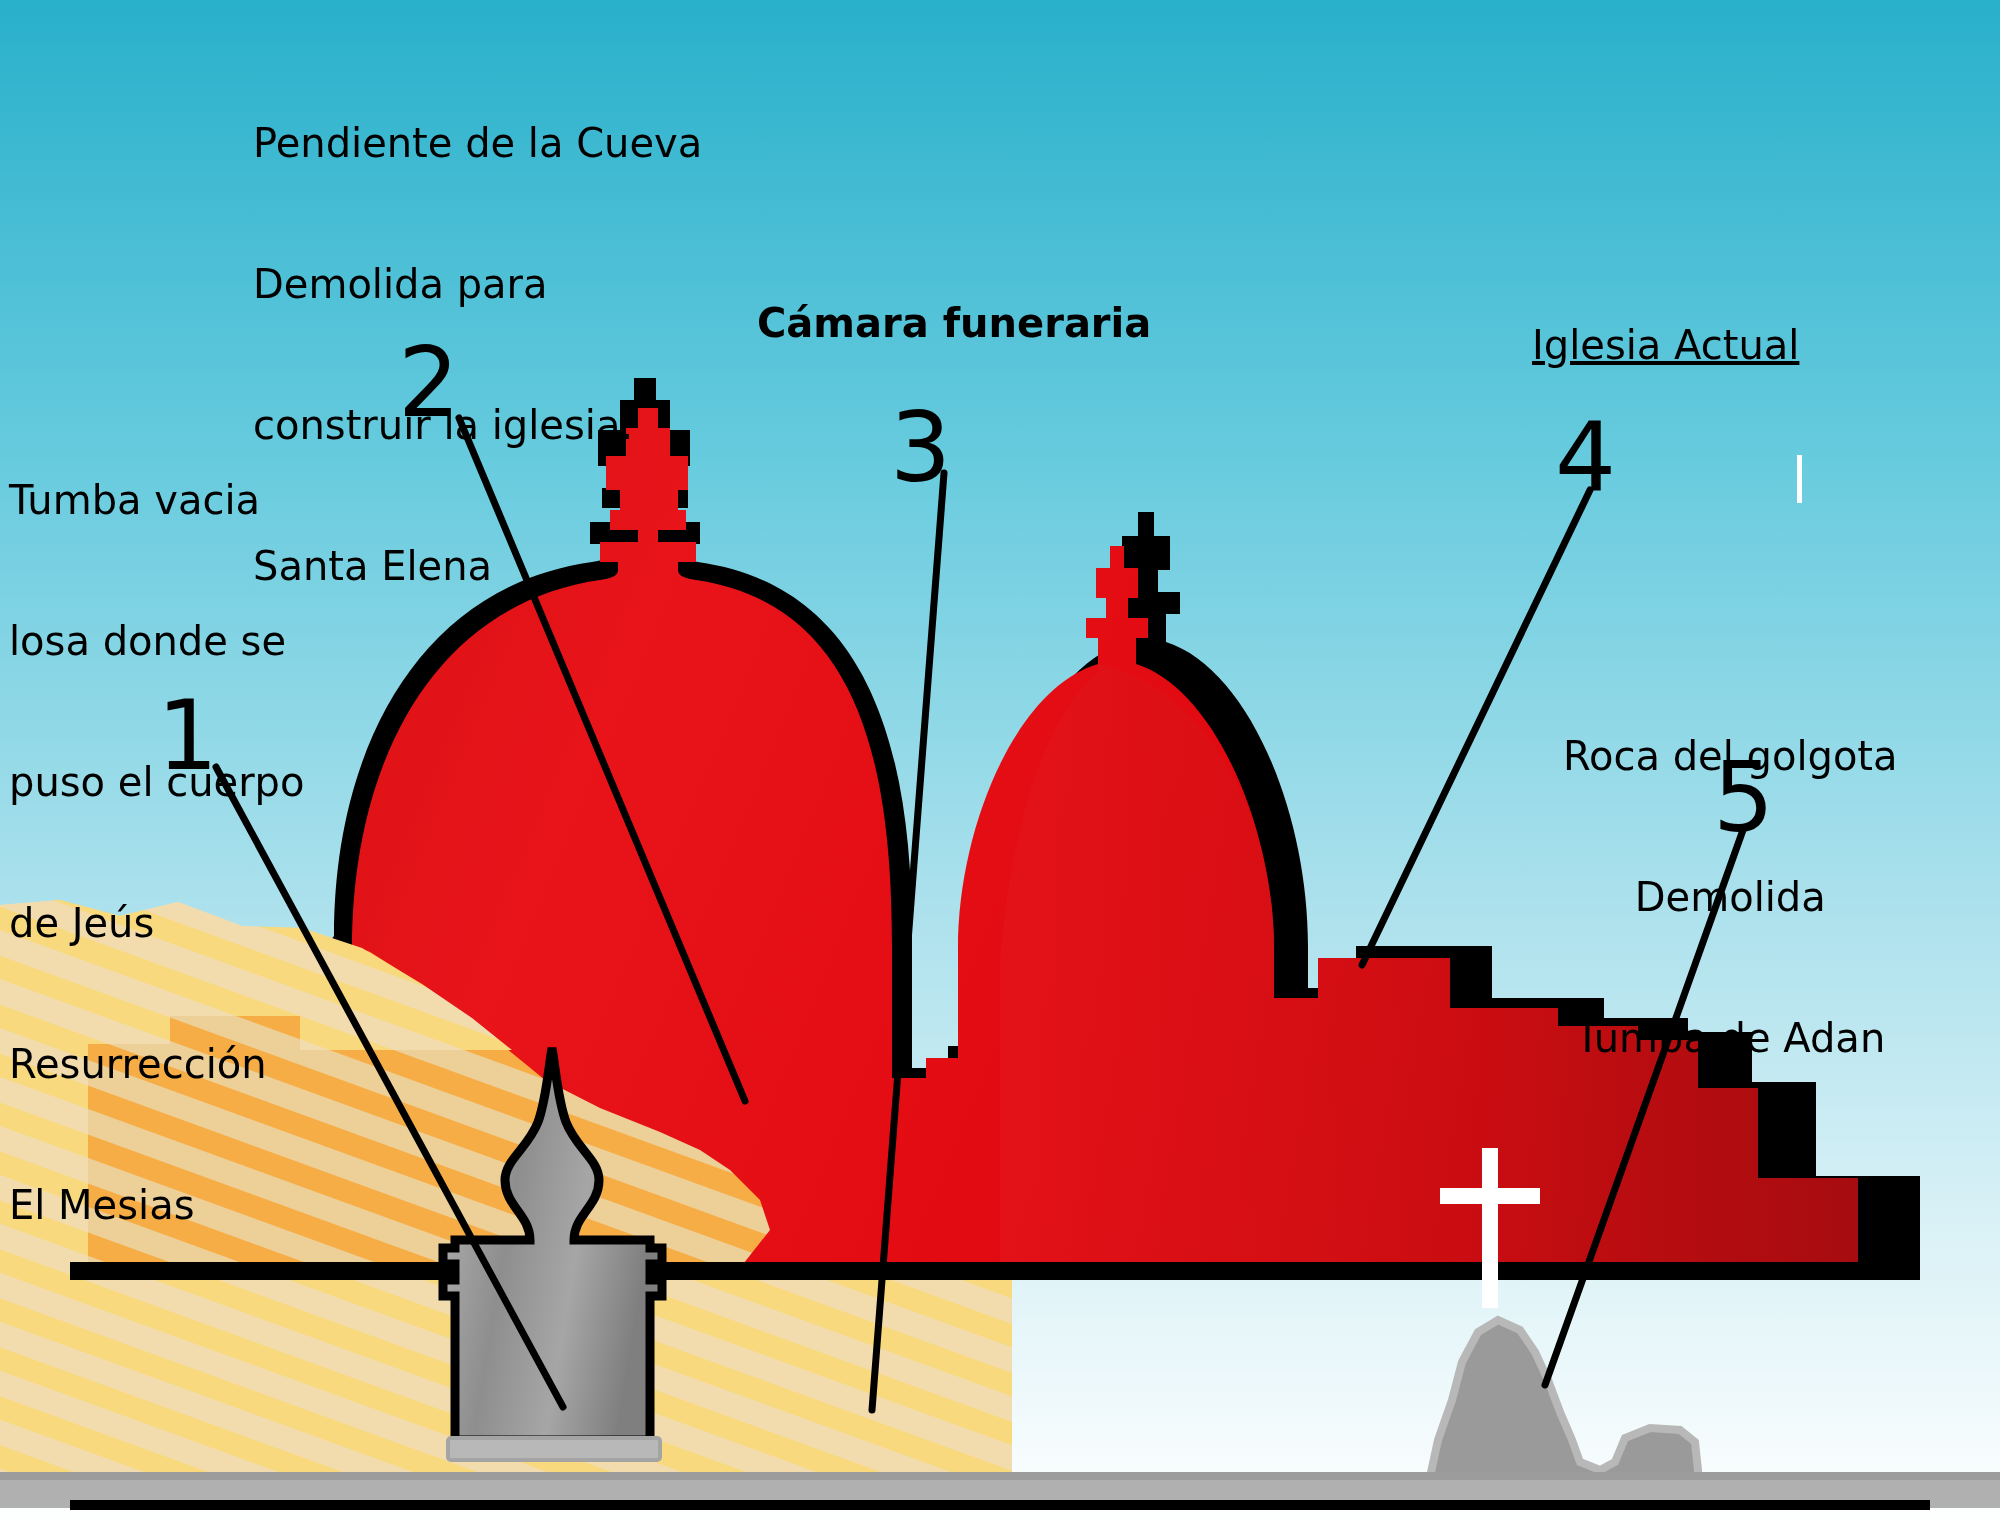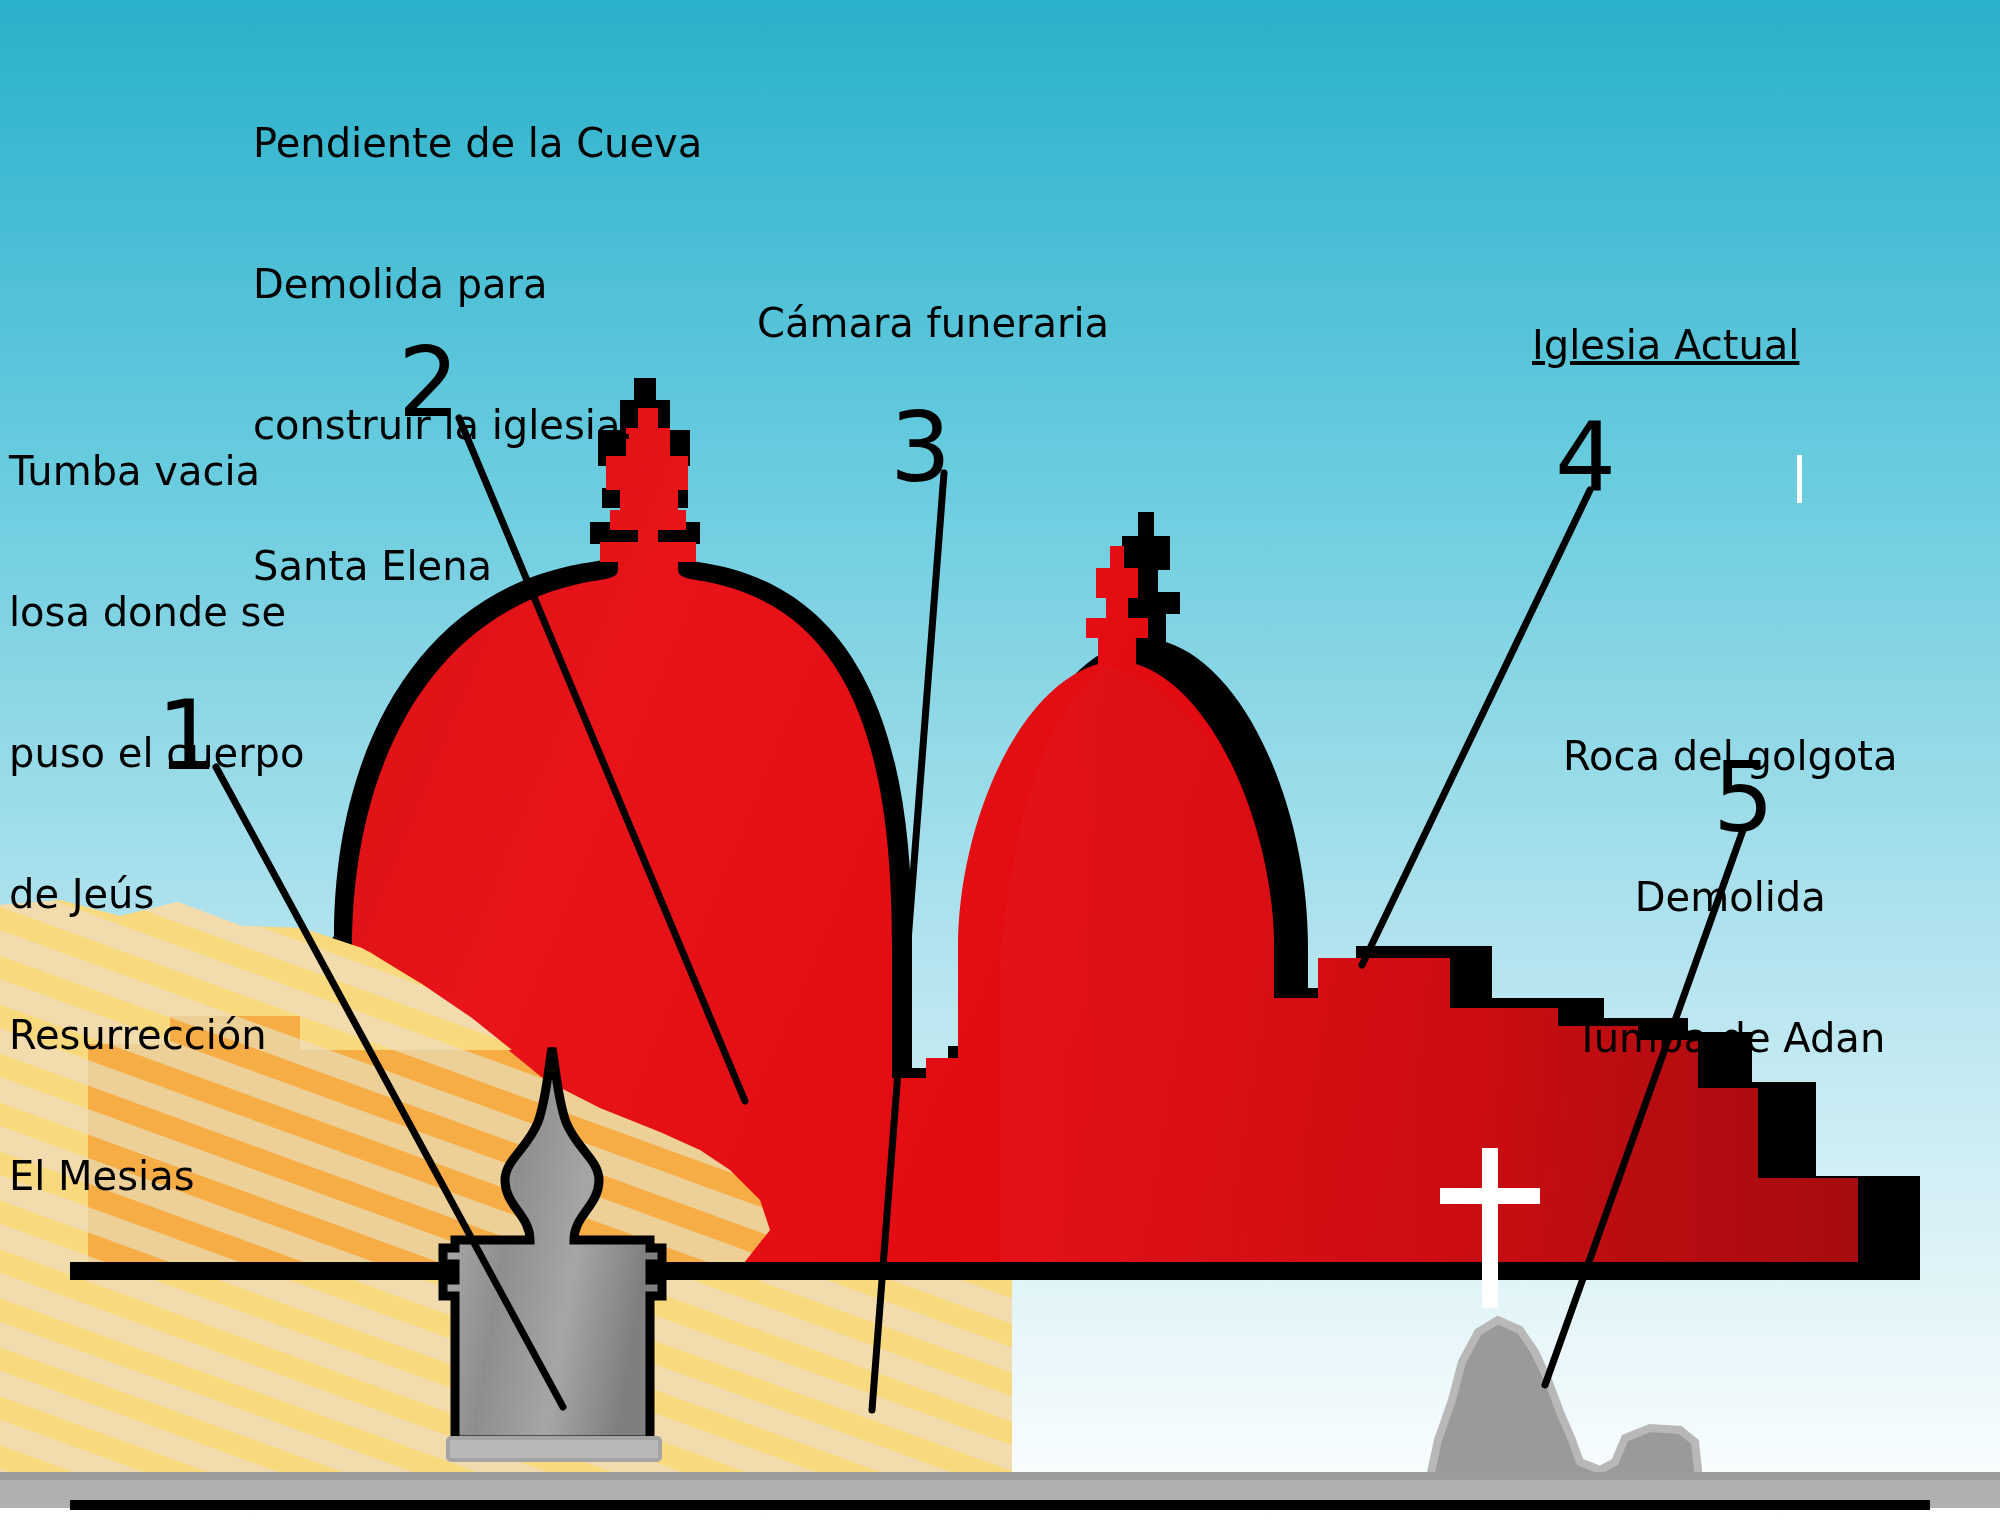--- a/index.html
+++ b/index.html
@@ -281,30 +281,30 @@
     </g>
   </svg>
 
   <div class="lbl" style="left:253px; top:26px;">
     <div>Pendiente de la Cueva</div>
     <div>Demolida para</div>
     <div>construir la iglesia.</div>
     <div>Santa Elena</div>
   </div>
 
-  <div class="lbl" style="left:9px; top:354px;">
+  <div class="lbl" style="left:9px; top:383px;">
     <div>Tumba vacia</div>
     <div>losa donde se</div>
     <div>puso el cuerpo</div>
     <div>de Jeús</div>
     <div>Resurrección</div>
     <div>El Mesias</div>
   </div>
 
-  <div class="lbl" style="left:757px; top:300px;">Cámara funeraria</div>
+  <div class="lbl" style="left:757px; top:300px;font-weight:bold;">Cámara funeraria</div>
 
   <div class="lbl" style="left:1532px; top:322px;text-decoration:underline;">Iglesia Actual</div>
 
   <div class="lbl" style="left:1563px; top:639px;text-align:center;">
     <div>Roca del golgota</div>
     <div>Demolida</div>
     <div>Tumba de Adan</div>
   </div>
 
   <div class="num" style="left:157px; top:688px;">1</div>

